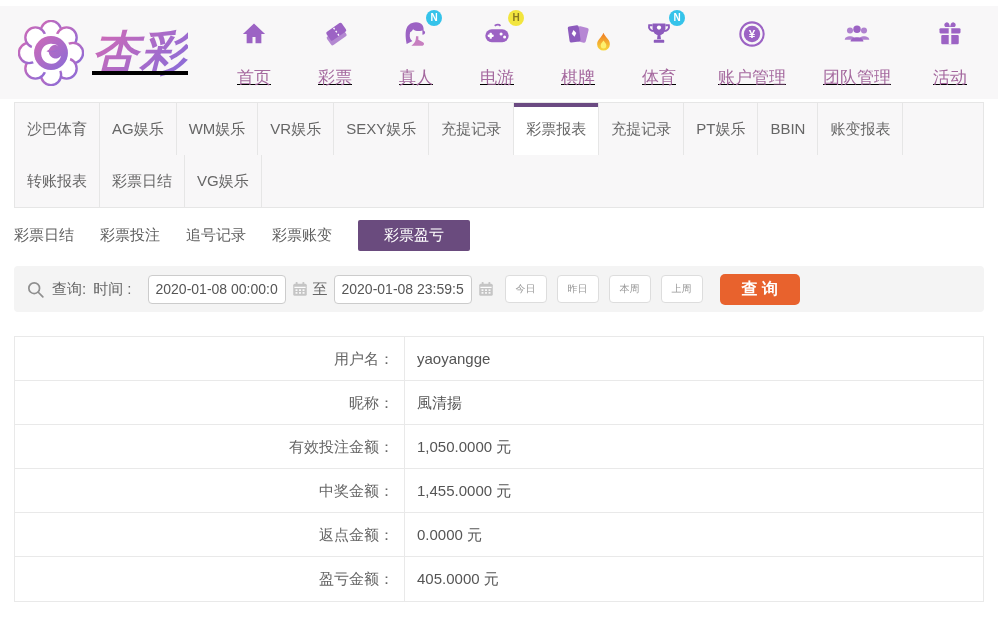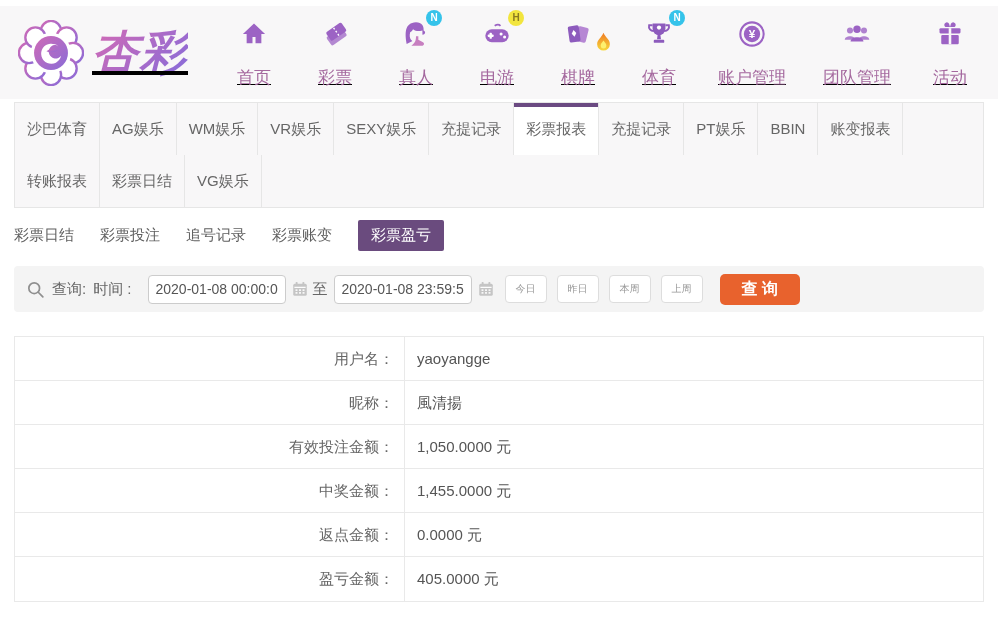--- a/index.html
+++ b/index.html
@@ -34,21 +34,21 @@
     font-size:15px; color:#666; border-right:1px solid #e6e6e6;
     white-space:nowrap; cursor:pointer; }
   .main-tab.active { background:#fff; }
   .main-tab.active::before { content:""; position:absolute; left:0; right:0;
     top:0; height:4px; background:#6b4a82; }
 
   
   .sub-tabs { margin:12px 14px 0; display:flex; align-items:center; gap:26px;
     height:30px; }
   .sub-tab { font-size:15px; color:#5f5f5f; cursor:pointer; white-space:nowrap; }
-  .sub-tab.active { background:#6a4b7e; color:#fff; padding:6px 13px;
+  .sub-tab.active { background:#6a4b7e; color:#fff; padding:6px 26px;
     border-radius:2px; }
 
   
   .query-bar { margin:16px 14px 0; height:46px; background:#f4f4f4;
     border-radius:4px; display:flex; align-items:center; padding:0 12px; }
   .q-label { font-size:15px; color:#666; margin-left:7px; white-space:nowrap; }
   .date-input { width:138px; height:29px; margin-left:16px; border:1px solid #ccc;
     border-radius:4px; background:#fff; padding:0 7px; font-size:14px;
     color:#555; font-family:inherit; }
   .cal-ico { margin-left:5px; display:flex; }

